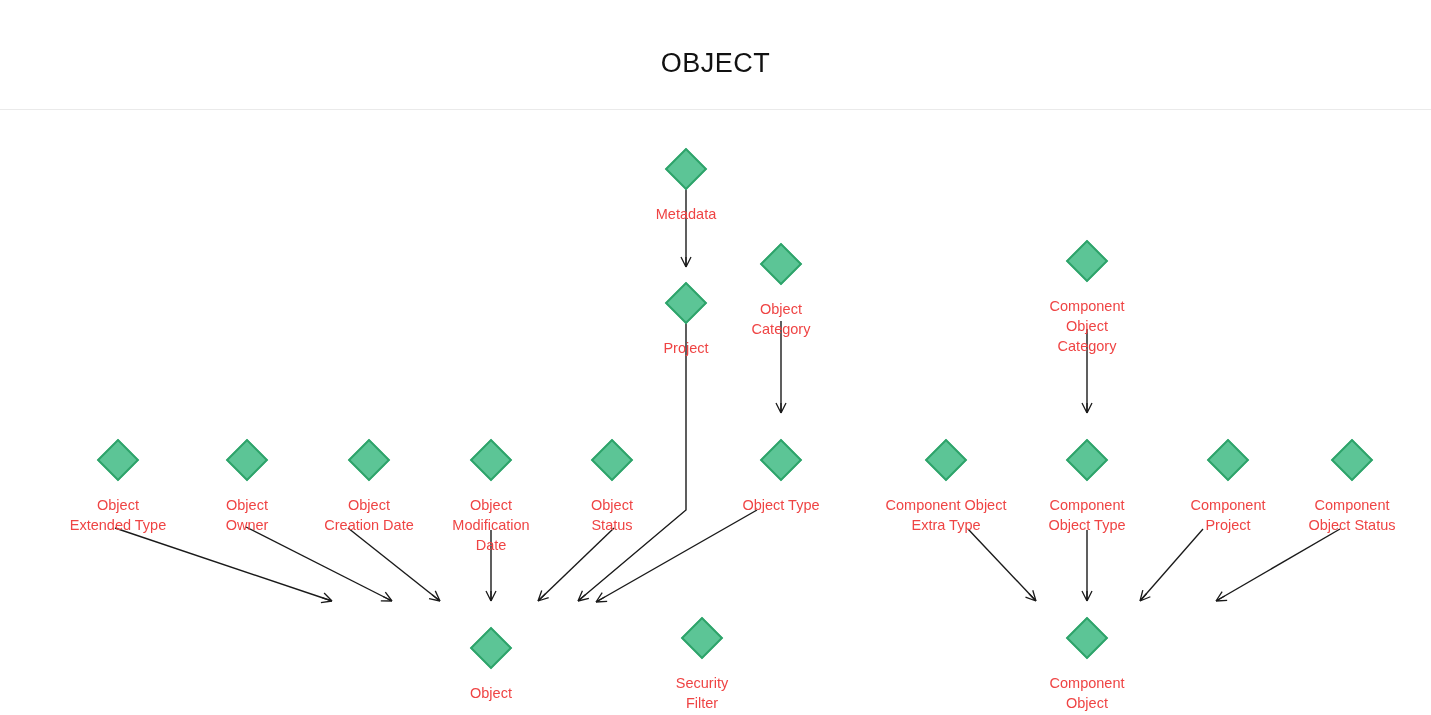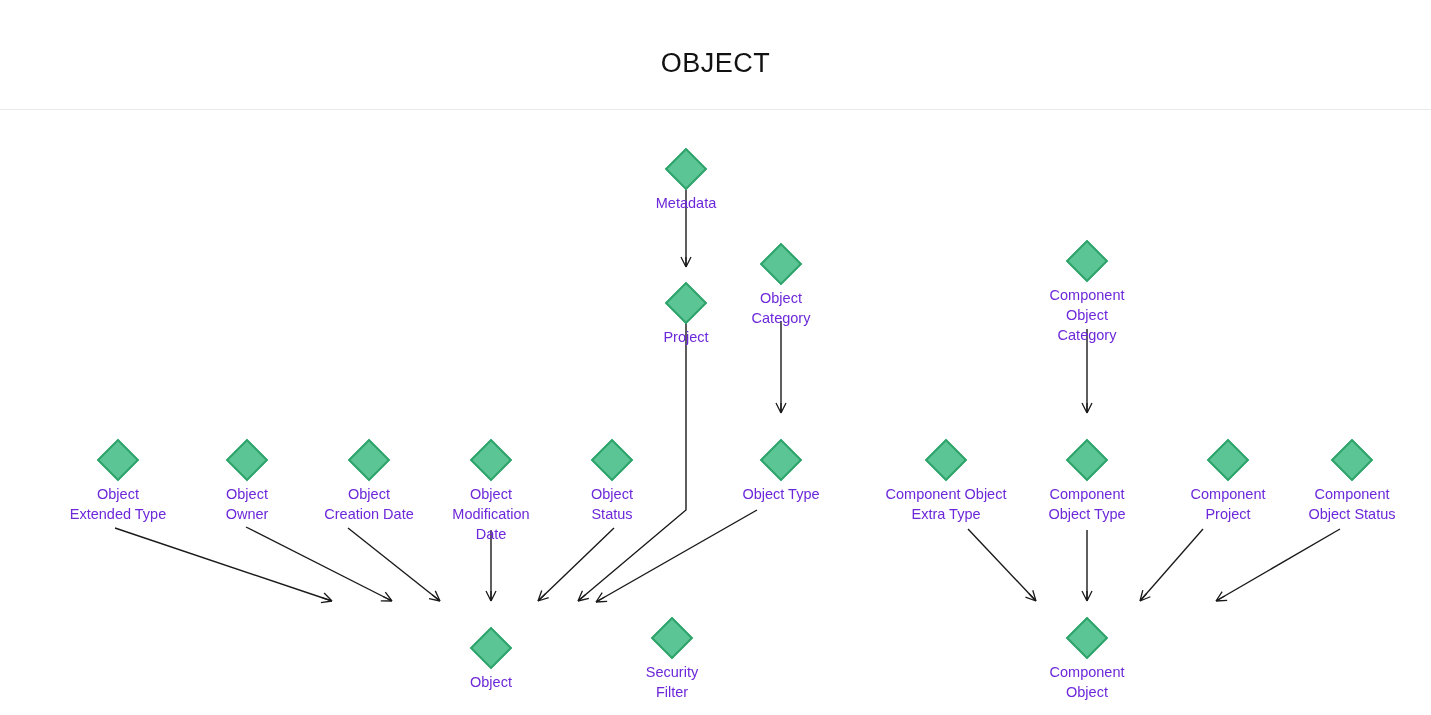--- a/index.html
+++ b/index.html
@@ -63,24 +63,24 @@
   .node .diamond {
     width: 30px;
     height: 30px;
     margin: 0 auto;
     background: #5cc596;
     border: 2px solid #2ea36a;
     transform: rotate(45deg);
     box-sizing: border-box;
   }
   .node .node-label {
-    margin-top: 9px;
+    margin-top: 20px;
     font-size: 14.5px;
     line-height: 20px;
-    color: #6d28d9;
+    color: #ef4444;
     font-family: "Liberation Sans", sans-serif;
     white-space: pre-line;
   }
 </style>
 </head>
 <body>
 
 <div id="page-root">
 
   <div class="header">
@@ -179,21 +179,21 @@
         </div>
         <div class="node" style="left: 1352px; top: 335px;">
           <div class="diamond"></div>
           <div class="node-label">Component
 Object Status</div>
         </div>
         <div class="node" style="left: 491px; top: 523px;">
           <div class="diamond"></div>
           <div class="node-label">Object</div>
         </div>
-        <div class="node" style="left: 672px; top: 513px;">
+        <div class="node" style="left: 702px; top: 513px;">
           <div class="diamond"></div>
           <div class="node-label">Security
 Filter</div>
         </div>
         <div class="node" style="left: 1087px; top: 513px;">
           <div class="diamond"></div>
           <div class="node-label">Component
 Object</div>
         </div>
       </div>

